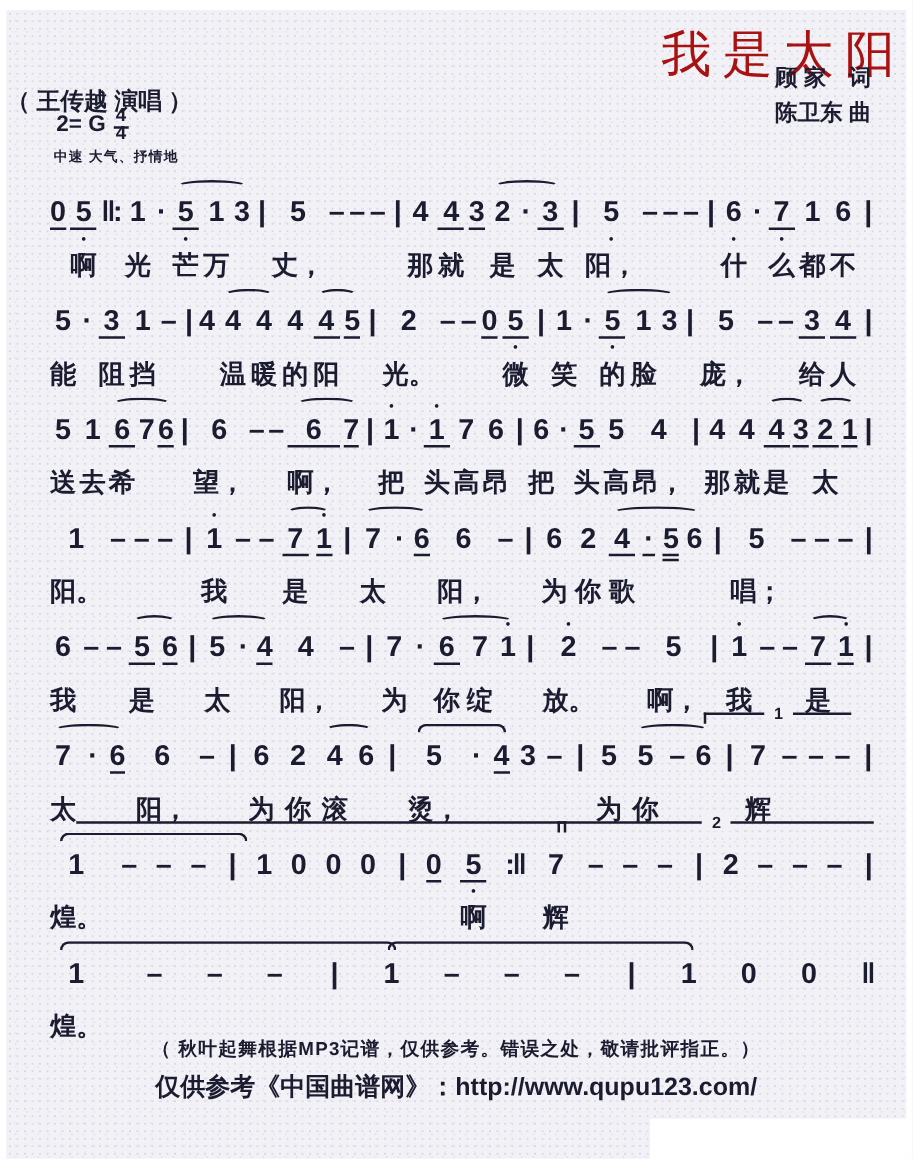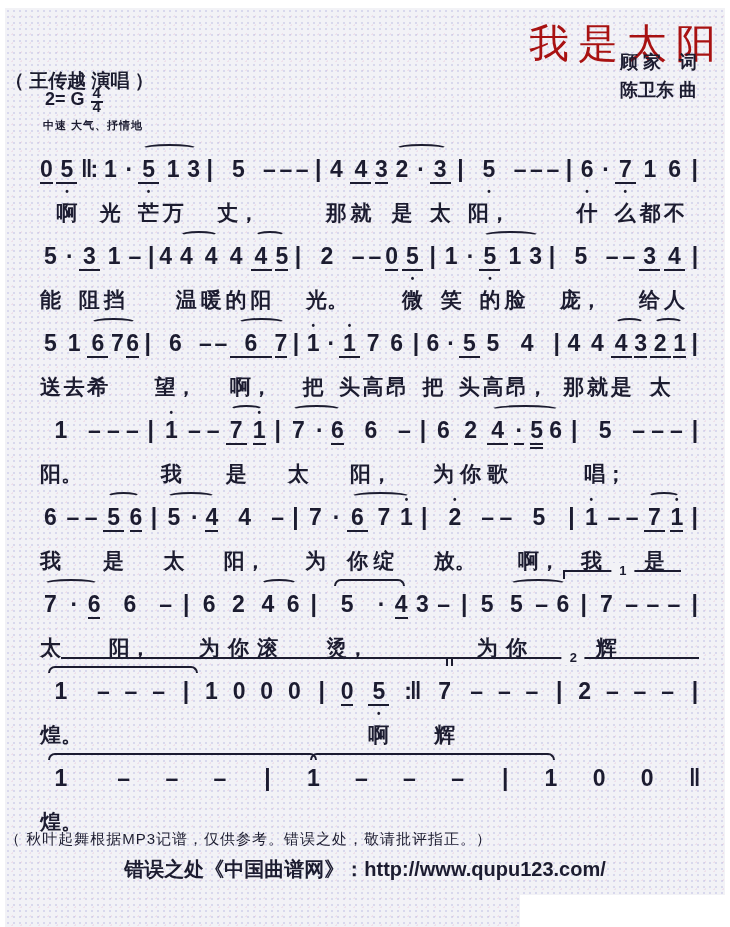--- a/index.html
+++ b/index.html
@@ -50,22 +50,22 @@
   .arc.round{height:9px;border:2px solid transparent;border-top:2px solid #1c1c30;border-radius:50%;}
   .arc.flat{height:7px;border-top:2px solid #1c1c30;border-left:2px solid #1c1c30;
     border-right:2px solid #1c1c30;border-radius:9px 9px 0 0;}
   .volta{position:absolute;top:-13px;height:9px;border-top:2px solid #1c1c30;box-sizing:border-box;}
   .volta.left{border-left:2px solid #1c1c30;}
   .volta.right{border-right:2px solid #1c1c30;}
   .vlabel{position:absolute;left:50%;top:-9px;transform:translateX(-50%);
     font-size:13px;font-weight:bold;background:#f2f2f6;padding:0 8px;}
 
   
-  .foot-note{position:absolute;left:0;right:0;top:822px;text-align:left;
-    font-size:15px;font-weight:normal;letter-spacing:1px;}
+  .foot-note{position:absolute;left:0;right:0;top:822px;text-align:center;
+    font-size:15px;font-weight:bold;letter-spacing:1px;}
   .foot-site{position:absolute;left:0;right:0;top:848px;text-align:center;
     font-size:20px;font-weight:bold;}
 </style>
 </head>
 <body>
 
 <div class="sheet">
   <div class="title">我是太阳</div>
   <div class="subtitle">（ 王传越 演唱 ）</div>
   <div class="credits">
@@ -1731,15 +1731,15 @@
             <div class="lo"></div>
             <div class="lyr"></div>
           </div>
         </div>
         <div class="arc flat" style="left: 8.4px; width: 269px; top: -4px;"></div>
         <div class="arc flat" style="left: 269.6px; width: 245.8px; top: -4px;"></div>
       </div>
     </div>
 
   <div class="foot-note">（ 秋叶起舞根据MP3记谱，仅供参考。错误之处，敬请批评指正。）</div>
-  <div class="foot-site">错误之处《中国曲谱网》：http://www.qupu123.com/</div>
+  <div class="foot-site">仅供参考《中国曲谱网》：http://www.qupu123.com/</div>
   <div class="corner-box"></div>
 </div>
 
 </body></html>

